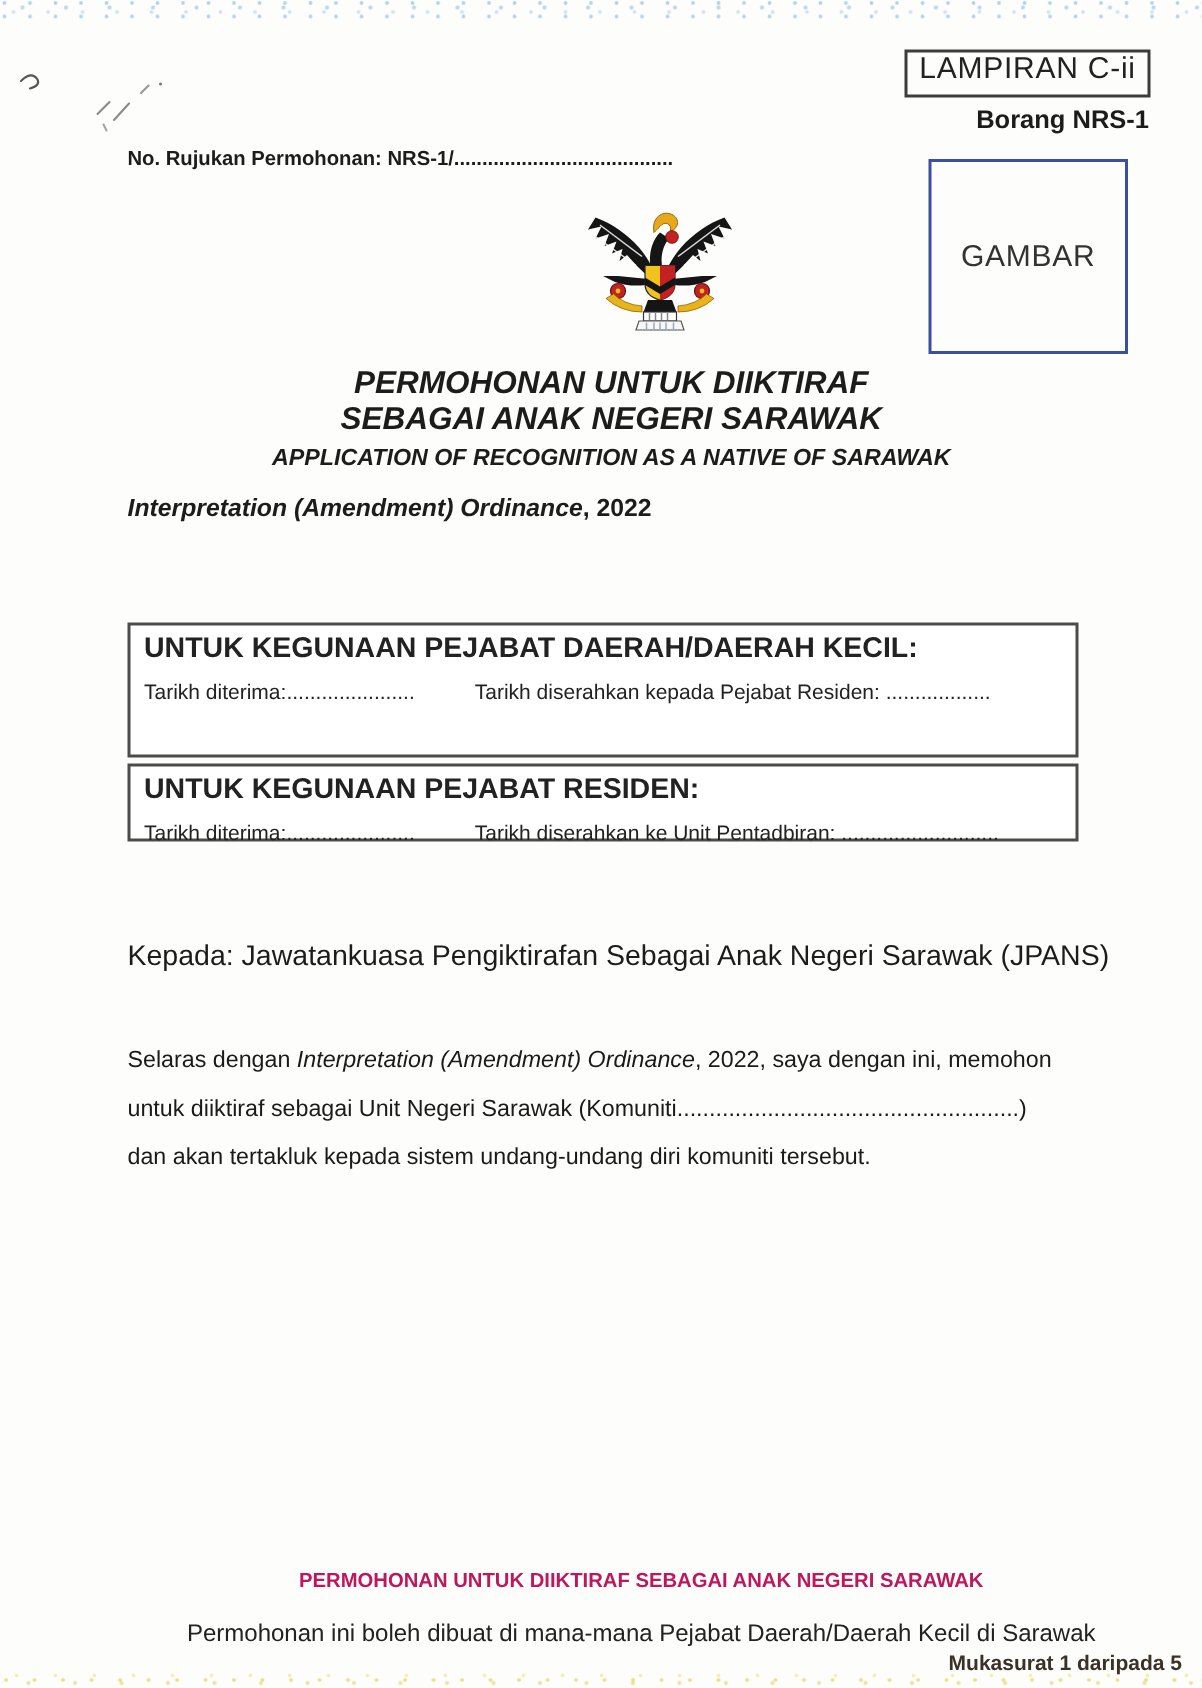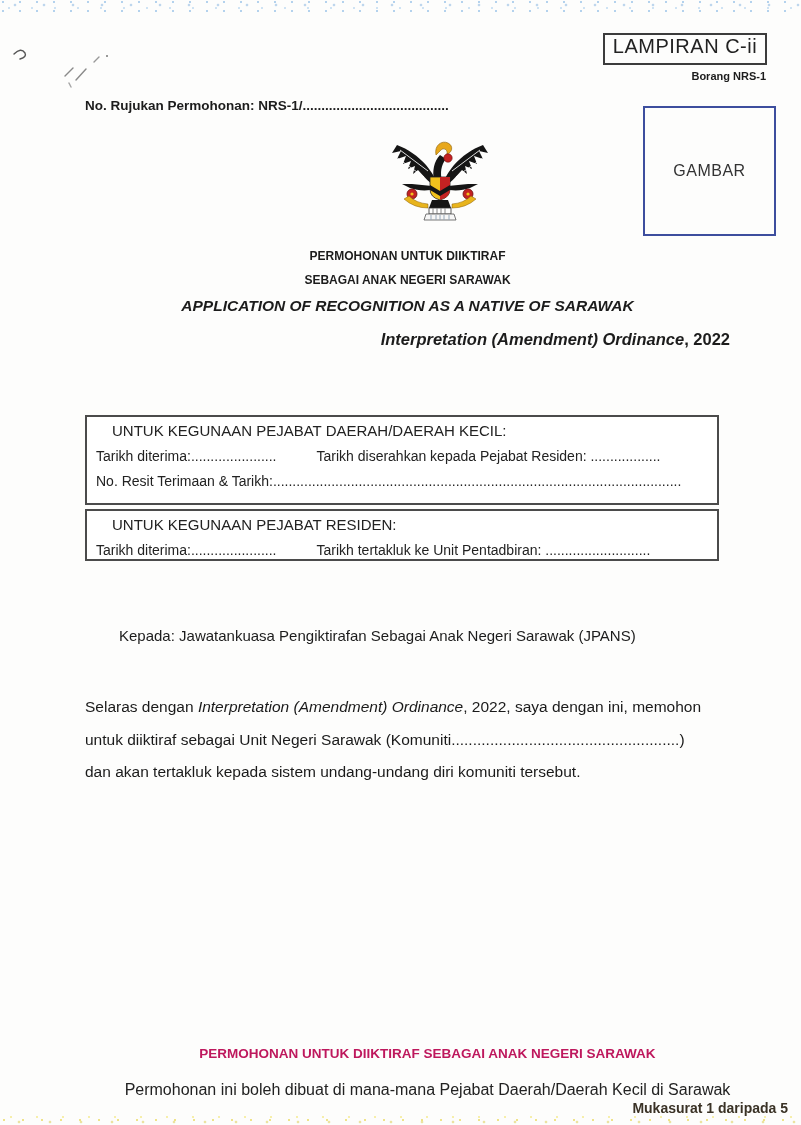--- a/index.html
+++ b/index.html
@@ -26,48 +26,48 @@
       radial-gradient(circle at 11px 3px, rgba(240,225,90,.5) 1px, transparent 1.5px),
       radial-gradient(circle at 19px 8px, rgba(215,195,50,.45) 1px, transparent 1.7px);
     background-size:19px 10px,26px 12px,31px 11px;
   }
 
   .lampiran-box{
     left:603px;top:33px;width:160px;height:28px;
     border:2px solid #3c3c3c;display:flex;align-items:flex-start;justify-content:center;
     font-size:20px;letter-spacing:.5px;color:#222;
   }
-  .borang{right:35px;top:70px;font-size:11px;font-weight:bold;padding-left:11px;}
+  .borang{right:35px;top:70px;font-size:17px;font-weight:bold;padding-left:11px;}
   .ref-no{left:85px;top:98px;font-size:13.5px;font-weight:bold;}
 
   .crest{left:384px;top:137px;width:112px;height:96px;}
 
   .gambar-box{
-    left:643px;top:106px;width:129px;height:126px;
+    left:619px;top:106px;width:129px;height:126px;
     border:2px solid #3d4e9e;display:flex;align-items:center;justify-content:center;
-    font-size:16px;letter-spacing:.5px;color:#333;
+    font-size:20px;letter-spacing:.5px;color:#333;
   }
 
   .title-block{left:85px;top:244px;width:645px;text-align:center;line-height:24px;}
-  .title-my{font-size:12px;font-weight:bold;}
+  .title-my{font-size:21px;font-weight:bold;font-style:italic;}
   .title-en{font-size:15.5px;font-weight:bold;font-style:italic;margin-top:2px;}
-  .ordinance{left:85px;top:330px;width:645px;text-align:right;font-size:16.5px;font-weight:bold;}
+  .ordinance{left:85px;top:330px;width:645px;text-align:left;font-size:16.5px;font-weight:bold;}
   .ordinance .it{font-style:italic;}
 
   .office-box{
     left:85px;width:612px;border:2px solid #4b4b4b;background:#fff;
     padding:5px 9px;font-size:14px;color:#222;
   }
-  .office-box .hdr{font-size:15px;font-weight:normal;margin-left:16px;}
+  .office-box .hdr{font-size:19px;font-weight:bold;}
   .office-box .row{margin-top:9px;white-space:nowrap;}
   .office-box .gap{display:inline-block;width:40px;}
   .box-district{top:415px;height:76px;}
   .box-resident{top:509px;height:38px;}
 
-  .kepada{left:85px;top:627px;font-size:15px;margin-left:34px;}
+  .kepada{left:85px;top:627px;font-size:19px;}
 
   .para{left:85px;top:691px;width:655px;font-size:15.5px;line-height:32.5px;color:#1a1a1a;}
   .para .it{font-style:italic;}
 
   .footer{left:55px;top:1046px;width:745px;text-align:center;}
   .footer .f-title{font-size:13.5px;font-weight:bold;color:#be185d;}
   .footer .f-note{font-size:16px;margin-top:20px;color:#222;}
   .mukasurat{right:13px;top:1100px;font-size:14px;font-weight:600;color:#3a3226;}
 
   .pencil{left:8px;top:40px;width:130px;height:60px;}
@@ -149,29 +149,26 @@
 </div>
 <div class="abs ordinance">
   <span class="it">Interpretation (Amendment) Ordinance</span><span>, 2022</span>
 </div>
 
 <div class="abs office-box box-district">
   <div class="hdr">UNTUK KEGUNAAN PEJABAT DAERAH/DAERAH KECIL:</div>
   <div class="row">
     <span>Tarikh diterima:......................</span><span class="gap"></span><span>Tarikh diserahkan kepada Pejabat Residen: ..................</span>
   </div>
-  <div class="row">
-    <span>No. Resit Terimaan &amp; Tarikh:.........................................................................................................</span>
-  </div>
 </div>
 
 <div class="abs office-box box-resident">
   <div class="hdr">UNTUK KEGUNAAN PEJABAT RESIDEN:</div>
   <div class="row">
-    <span>Tarikh diterima:......................</span><span class="gap"></span><span>Tarikh tertakluk ke Unit Pentadbiran: ...........................</span>
+    <span>Tarikh diterima:......................</span><span class="gap"></span><span>Tarikh diserahkan ke Unit Pentadbiran: ...........................</span>
   </div>
 </div>
 
 <div class="abs kepada">Kepada: Jawatankuasa Pengiktirafan Sebagai Anak Negeri Sarawak (JPANS)</div>
 
 <div class="abs para">
   <div><span>Selaras dengan </span><span class="it">Interpretation (Amendment) Ordinance</span><span>, 2022, saya dengan ini, memohon</span></div>
   <div>untuk diiktiraf sebagai Unit Negeri Sarawak (Komuniti.....................................................)</div>
   <div>dan akan tertakluk kepada sistem undang-undang diri komuniti tersebut.</div>
 </div>

